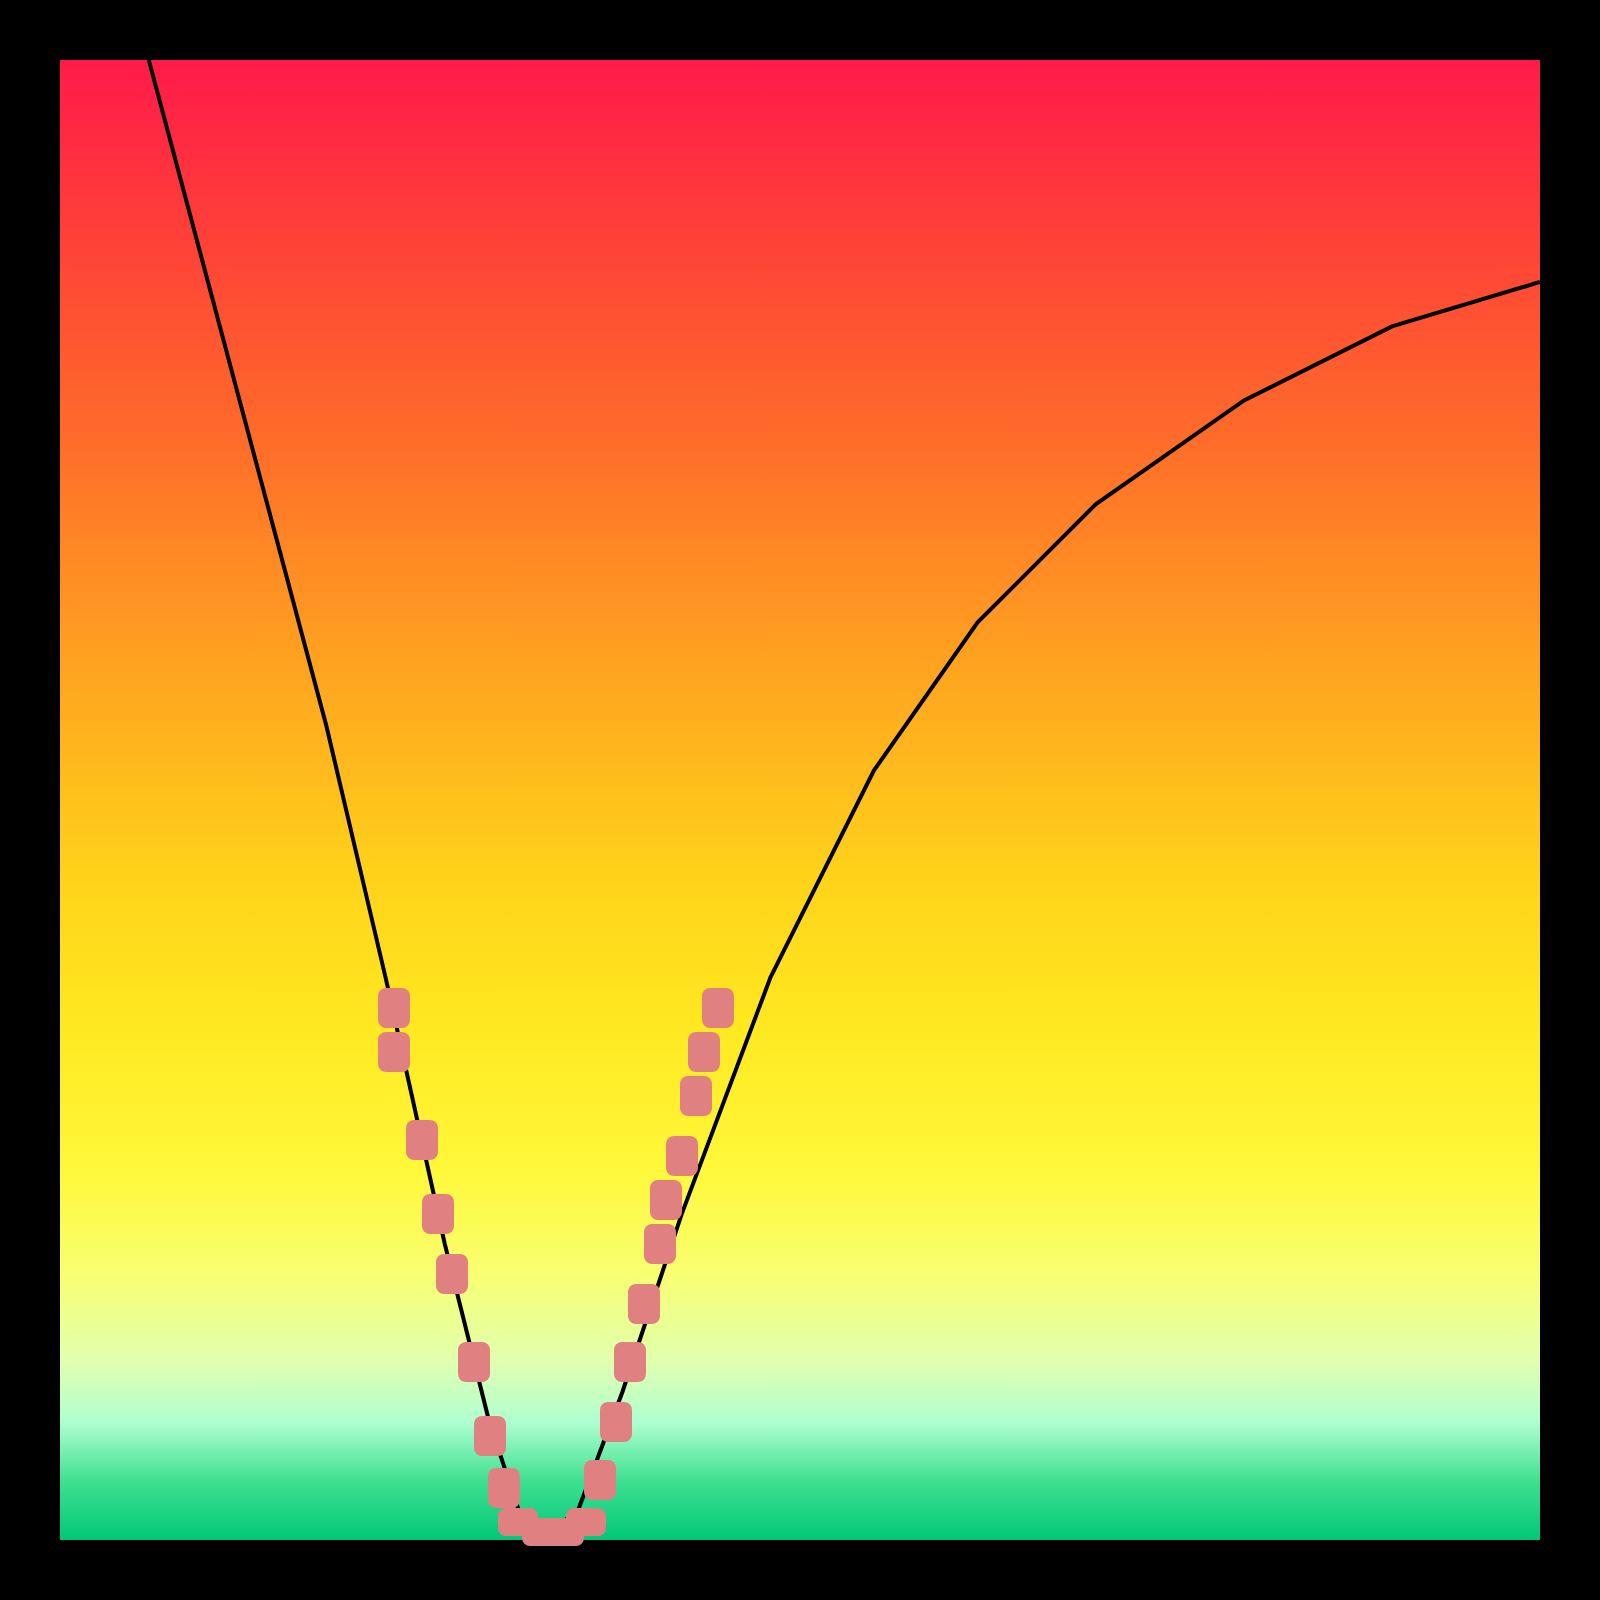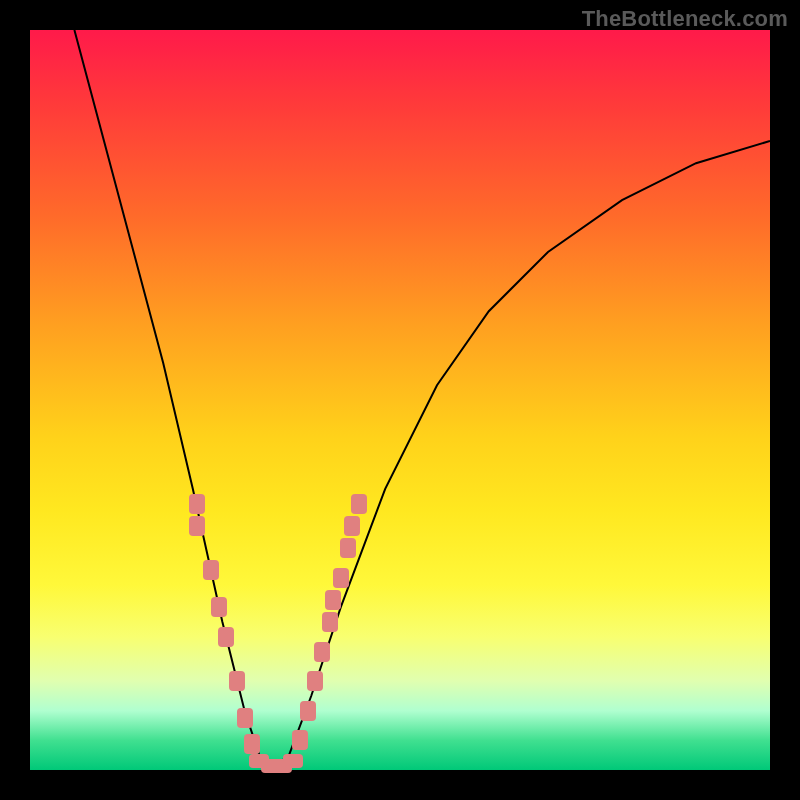--- a/index.html
+++ b/index.html
@@ -51,21 +51,20 @@
     position: absolute;
     border-radius: 4px;
     background: #e08080;
     z-index: 4;
   }
 </style>
 </head>
 <body>
 
 <div class="frame">
-  <div class="watermark">TheBottleneck.com</div>
   <div class="plot-area">
     <svg class="curve" viewBox="0 0 740 740" preserveAspectRatio="none">
       <path id="curve-path" fill="none" stroke="#000" stroke-width="2" d="M44.4 0.0 L74.0 111.0 L103.6 222.0 L133.2 333.0 L162.8 458.8 L192.4 592.0 L214.6 680.8 L229.4 725.2 L244.2 736.3 L259.0 725.2 L281.2 666.0 L310.8 577.2 L355.2 458.8 L407.0 355.2 L458.8 281.2 L518.0 222.0 L592.0 170.2 L666.0 133.2 L740.0 111.0 "></path>
     </svg>
   <div class="dot" style="width: 16px; height: 20px; left: 158.5px; top: 463.6px; background: rgb(224, 128, 128);"></div>
       <div class="dot" style="width: 16px; height: 20px; left: 158.5px; top: 485.8px; background: rgb(224, 128, 128);"></div>
       <div class="dot" style="width: 16px; height: 20px; left: 173.3px; top: 530.2px; background: rgb(224, 128, 128);"></div>
       <div class="dot" style="width: 16px; height: 20px; left: 180.7px; top: 567.2px; background: rgb(224, 128, 128);"></div>
       <div class="dot" style="width: 16px; height: 20px; left: 188.1px; top: 596.8px; background: rgb(224, 128, 128);"></div>
       <div class="dot" style="width: 16px; height: 20px; left: 199.2px; top: 641.2px; background: rgb(224, 128, 128);"></div>

